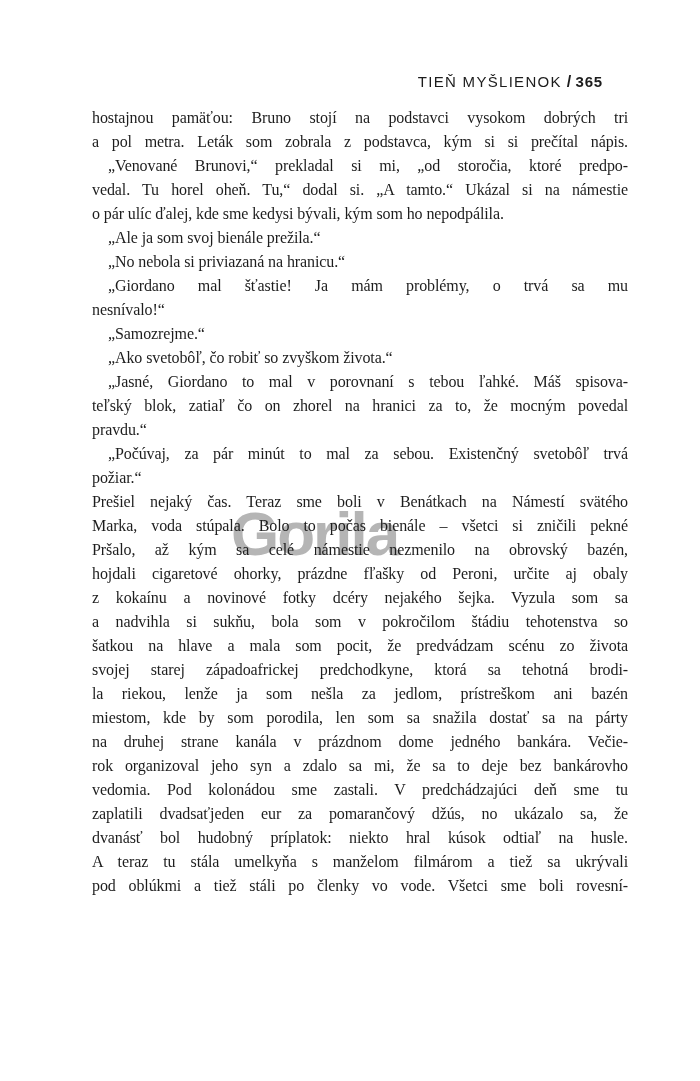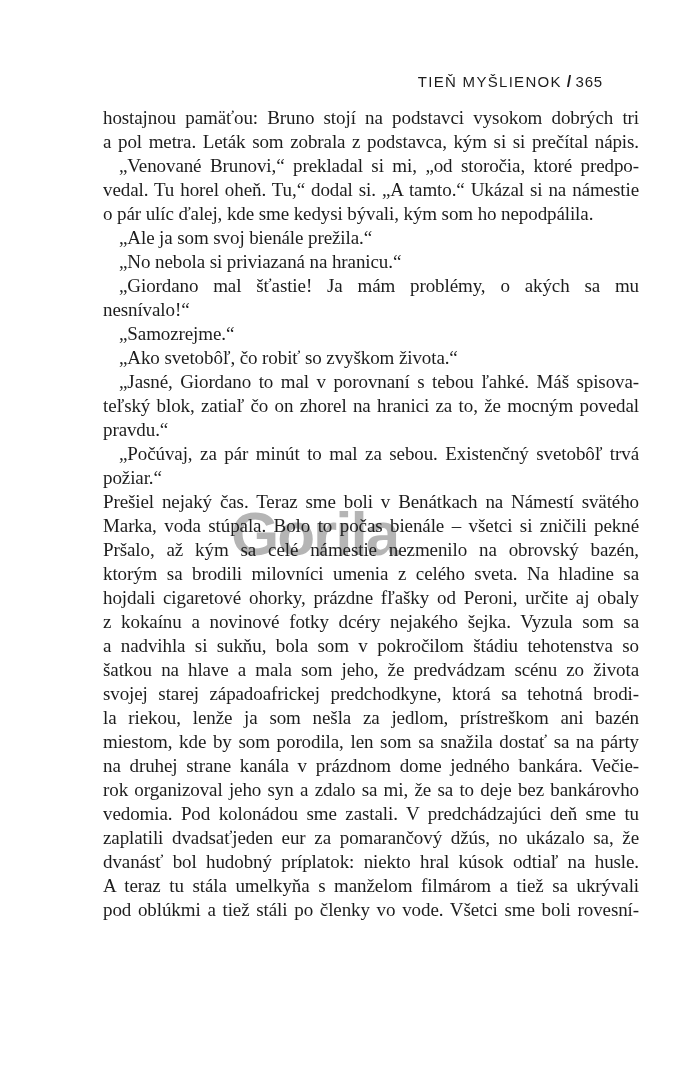--- a/index.html
+++ b/index.html
@@ -27,43 +27,43 @@
     color: #1c1c1c;
     white-space: nowrap;
     z-index: 3;
   }
   .running-header .sep {
     font-weight: bold;
     margin: 0 3px 0 5px;
     font-size: 16px;
   }
   .running-header .pagenum {
-    font-weight: normal;
+    font-weight: bold;
     letter-spacing: 0.8px;
   }
   .watermark {
     position: absolute;
     top: 491px;
     left: 231px;
     z-index: 1;
     font-family: "Liberation Sans", "DejaVu Sans", sans-serif;
     font-weight: bold;
     font-size: 62px;
     line-height: 86px;
     letter-spacing: -2px;
     color: #b5b5b5;
     user-select: none;
   }
   .textblock {
     position: absolute;
-    left: 103px;
+    left: 92px;
     top: 106px;
     width: 536px;
     z-index: 2;
-    font-size: 19px;
+    font-size: 16px;
     line-height: 24px;
     letter-spacing: -0.1px;
   }
   .para { margin: 0; }
   .para.sb { }
   .line {
     height: 24px;
     overflow: hidden;
     text-align: left;
     white-space: normal;
@@ -98,21 +98,21 @@
         <div class="line j">vedal. Tu horel oheň. Tu,“ dodal si. „A tamto.“ Ukázal si na námestie</div>
         <div class="line">o pár ulíc ďalej, kde sme kedysi bývali, kým som ho nepodpálila.</div>
       </div>
       <div class="para indent">
         <div class="line">„Ale ja som svoj bienále prežila.“</div>
       </div>
       <div class="para indent">
         <div class="line">„No nebola si priviazaná na hranicu.“</div>
       </div>
       <div class="para indent">
-        <div class="line j">„Giordano mal šťastie! Ja mám problémy, o akých sa mu</div>
+        <div class="line j">„Giordano mal šťastie! Ja mám problémy, o trvá sa mu</div>
         <div class="line">nesnívalo!“</div>
       </div>
       <div class="para indent">
         <div class="line">„Samozrejme.“</div>
       </div>
       <div class="para indent">
         <div class="line">„Ako svetobôľ, čo robiť so zvyškom života.“</div>
       </div>
       <div class="para indent">
         <div class="line j">„Jasné, Giordano to mal v porovnaní s tebou ľahké. Máš spisova-</div>
@@ -120,25 +120,24 @@
         <div class="line">pravdu.“</div>
       </div>
       <div class="para indent">
         <div class="line j">„Počúvaj, za pár minút to mal za sebou. Existenčný svetobôľ trvá</div>
         <div class="line">požiar.“</div>
       </div>
       <div class="para sb">
         <div class="line j">Prešiel nejaký čas. Teraz sme boli v Benátkach na Námestí svätého</div>
         <div class="line j">Marka, voda stúpala. Bolo to počas bienále – všetci si zničili pekné</div>
         <div class="line j">Pršalo, až kým sa celé námestie nezmenilo na obrovský bazén,</div>
-        <div class="line j">ktorým sa brodili milovníci umenia z celého sveta. Na hladine sa</div>
         <div class="line j">hojdali cigaretové ohorky, prázdne fľašky od Peroni, určite aj obaly</div>
         <div class="line j">z kokaínu a novinové fotky dcéry nejakého šejka. Vyzula som sa</div>
         <div class="line j">a nadvihla si sukňu, bola som v pokročilom štádiu tehotenstva so</div>
-        <div class="line j">šatkou na hlave a mala som jeho, že predvádzam scénu zo života</div>
+        <div class="line j">šatkou na hlave a mala som pocit, že predvádzam scénu zo života</div>
         <div class="line j">svojej starej západoafrickej predchodkyne, ktorá sa tehotná brodi-</div>
         <div class="line j">la riekou, lenže ja som nešla za jedlom, prístreškom ani bazén</div>
         <div class="line j">miestom, kde by som porodila, len som sa snažila dostať sa na párty</div>
         <div class="line j">na druhej strane kanála v prázdnom dome jedného bankára. Večie-</div>
         <div class="line j">rok organizoval jeho syn a zdalo sa mi, že sa to deje bez bankárovho</div>
         <div class="line j">vedomia. Pod kolonádou sme zastali. V predchádzajúci deň sme tu</div>
         <div class="line j">zaplatili dvadsaťjeden eur za pomarančový džús, no ukázalo sa, že</div>
         <div class="line j">dvanásť bol hudobný príplatok: niekto hral kúsok odtiaľ na husle.</div>
         <div class="line j">A teraz tu stála umelkyňa s manželom filmárom a tiež sa ukrývali</div>
         <div class="line j">pod oblúkmi a tiež stáli po členky vo vode. Všetci sme boli rovesní-</div>

